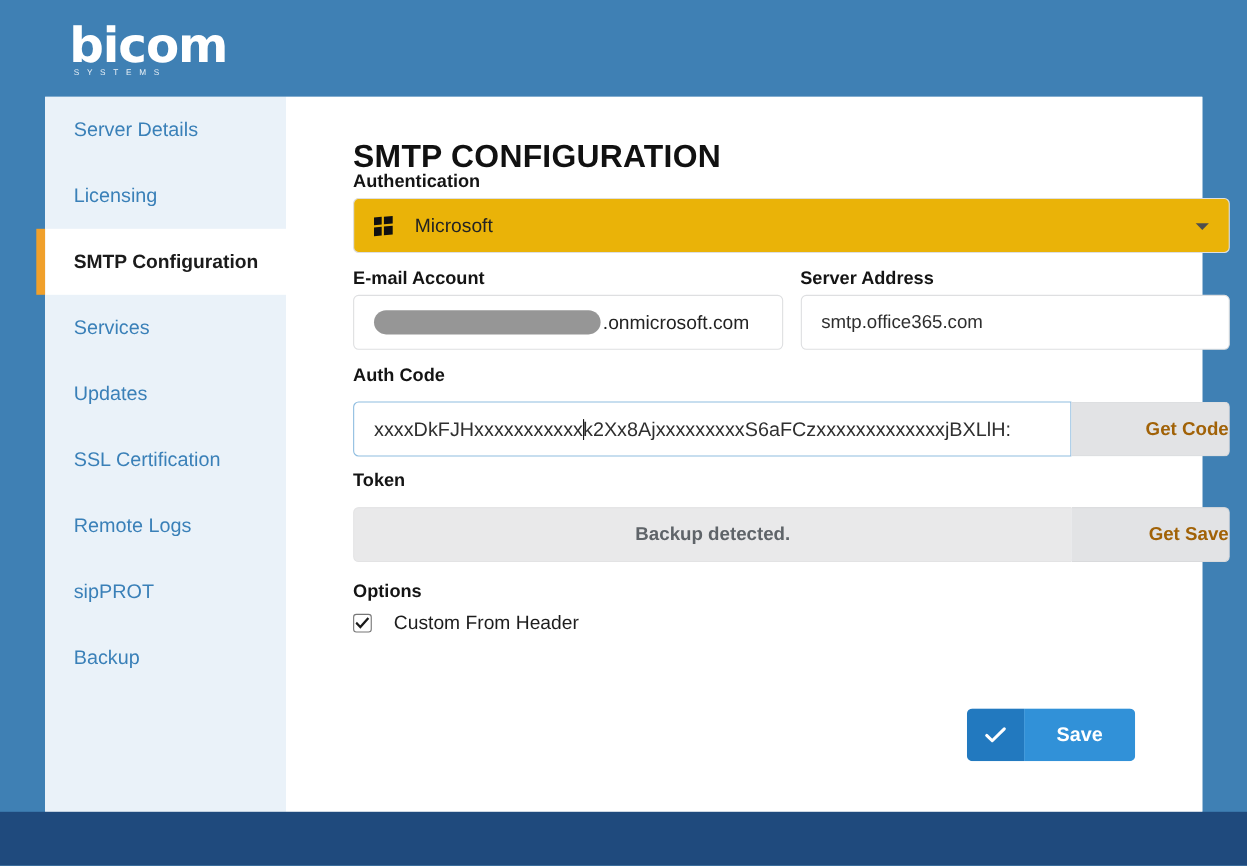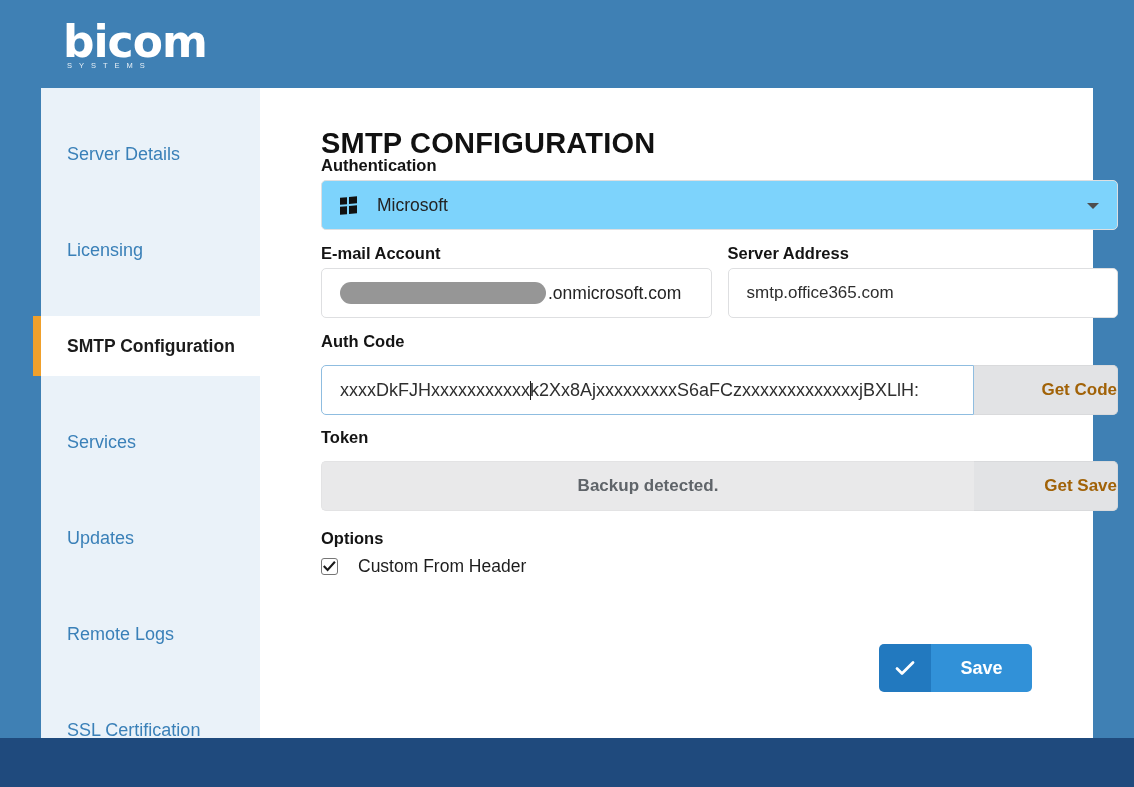--- a/index.html
+++ b/index.html
@@ -91,21 +91,20 @@
   .nav-item {
     position: relative;
     height: 60px;
     display: flex;
     align-items: center;
     padding-left: 26px;
     font-size: 18px;
     color: #3a80b8;
     cursor: pointer;
     white-space: nowrap;
-    margin-top: 36px;
   }
   .nav-item.active {
     background: #ffffff;
     color: #1b1b1b;
     font-weight: 700;
     font-size: 17.5px;
   }
   .nav-item.active::before {
     content: "";
     position: absolute;
@@ -172,21 +171,21 @@
     margin-top: 14px;
   }
   .col { flex: 1 1 0; min-width: 0; }
 
   
   .select-box {
     position: relative;
     height: 50px;
     border: 1px solid #dedfe1;
     border-radius: 5px;
-    background: #7dd3fc;
+    background: #eab308;
     display: flex;
     align-items: center;
     padding: 0 18px;
     cursor: pointer;
   }
   .win-logo {
     width: 17px;
     height: 17px;
     position: relative;
     margin-right: 20px;
@@ -372,24 +371,24 @@
       <div class="nav-item active">
         <span>SMTP Configuration</span>
       </div>
       <div class="nav-item">
         <span>Services</span>
       </div>
       <div class="nav-item">
         <span>Updates</span>
       </div>
       <div class="nav-item">
+        <span>SSL Certification</span>
+      </div>
+      <div class="nav-item">
         <span>Remote Logs</span>
-      </div>
-      <div class="nav-item">
-        <span>SSL Certification</span>
       </div>
       <div class="nav-item">
         <span>sipPROT</span>
       </div>
       <div class="nav-item">
         <span>Backup</span>
       </div>
     </nav>
 
     <section class="main">

